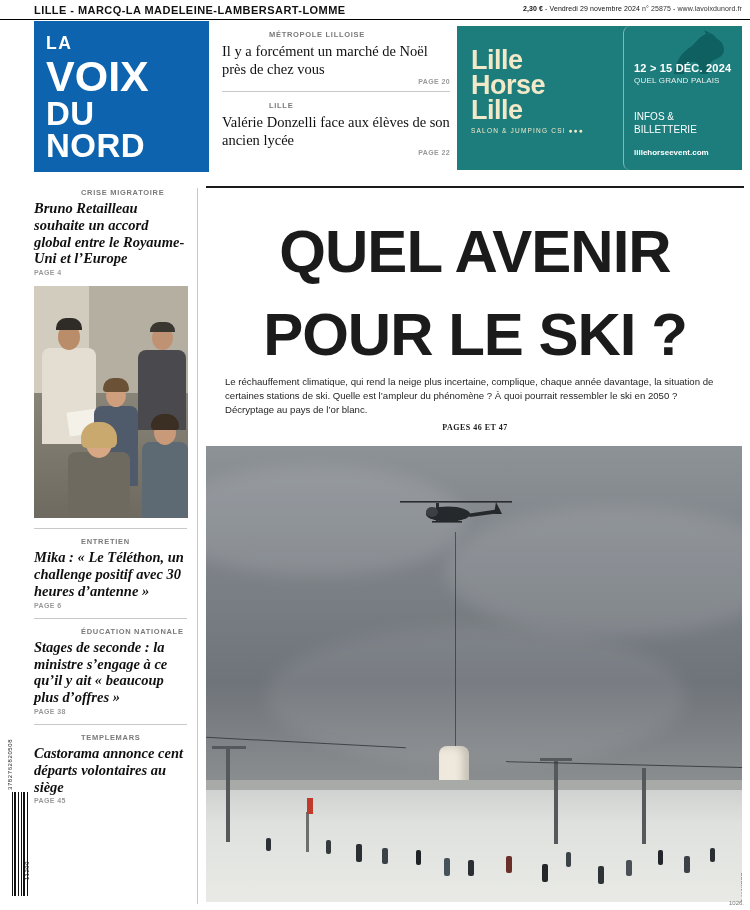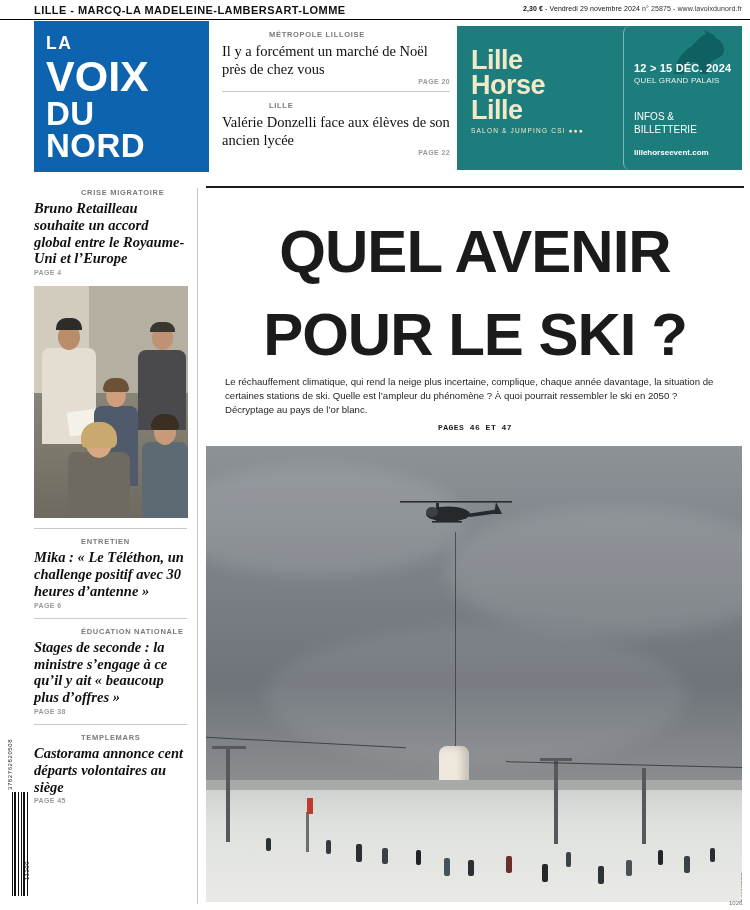--- a/index.html
+++ b/index.html
@@ -155,21 +155,21 @@
     font-family: Liberation Sans, sans-serif;
     font-weight: 700; font-size: 60px; line-height: .96;
     color: #1b1b1b; letter-spacing: -1px; margin-top: 25px;
   }
   .standfirst {
     font-family: "Liberation Sans", sans-serif;
     font-size: 9.6px; line-height: 1.45; color: #1f1f1f;
     margin: 12px auto 0; width: 500px; text-align: left;
   }
   .pagesref {
-    font-family: Liberation Mono, monospace;
+    font-family: Liberation Serif, serif;
     font-size: 8px; font-weight: 700; letter-spacing: .5px;
     color: #1b1b1b; margin-top: 6px;
   }
 
   
   .mainphoto {
     position: absolute; left: 206px; top: 446px; width: 536px; height: 456px;
     overflow: hidden; background: #8c8f93;
   }
   .mp-sky {

